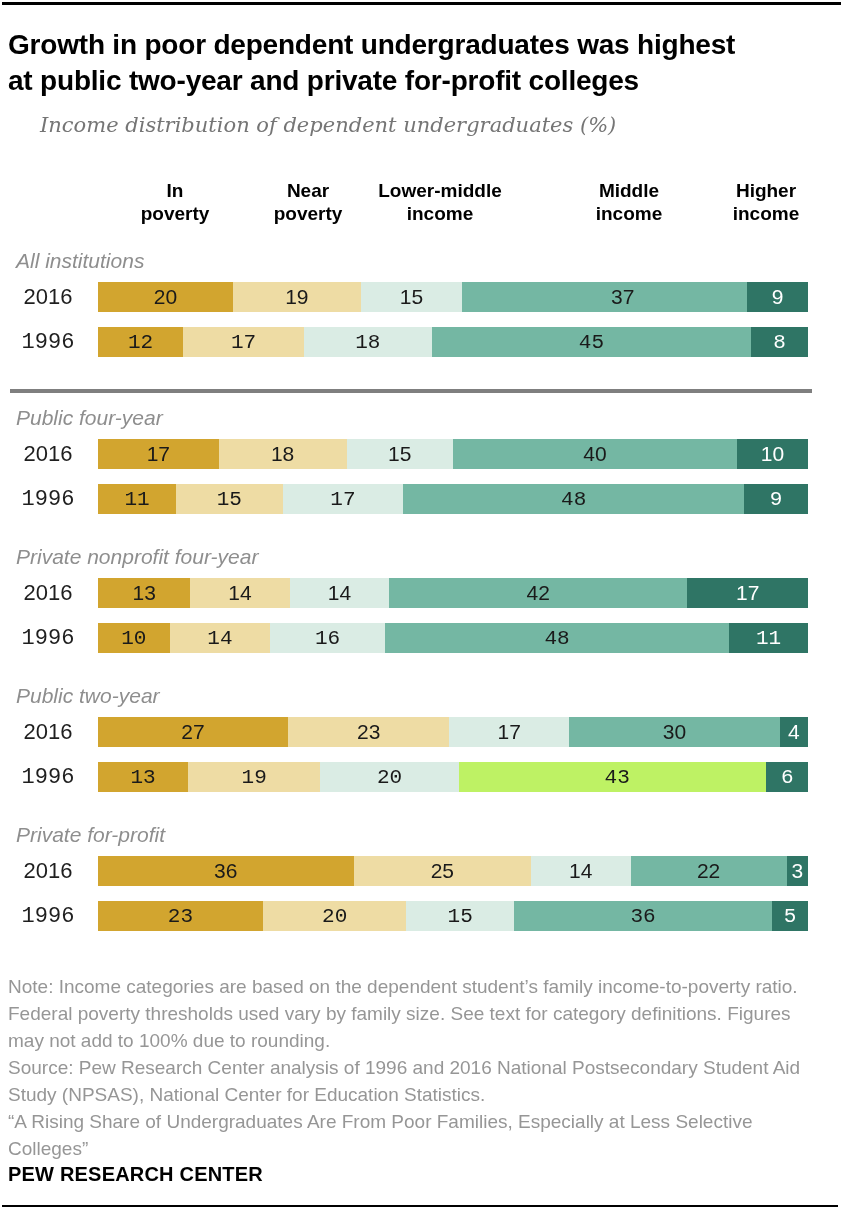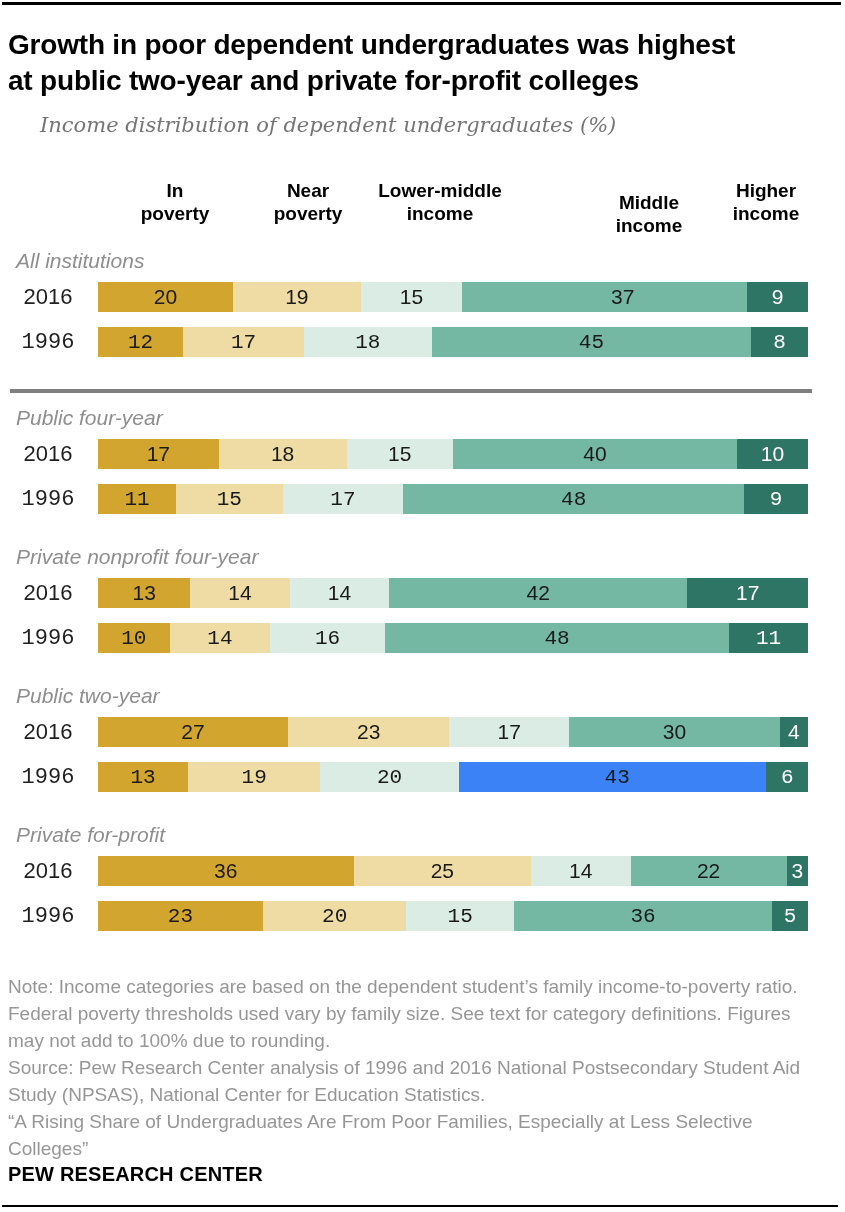--- a/index.html
+++ b/index.html
@@ -68,21 +68,21 @@
       <div>poverty</div>
     </div>
     <div class="col-header" style="left: 223px;">
       <div>Near</div>
       <div>poverty</div>
     </div>
     <div class="col-header" style="left: 355px;">
       <div>Lower-middle</div>
       <div>income</div>
     </div>
-    <div class="col-header" style="left: 564px; margin-top: 12px;">
+    <div class="col-header" style="left: 544px;">
       <div>Middle</div>
       <div>income</div>
     </div>
     <div class="col-header" style="left: 681px;">
       <div>Higher</div>
       <div>income</div>
     </div>
   </div>
 
 <div class="chart">
@@ -167,21 +167,21 @@
           <div class="segment" style="flex-grow: 30; flex-basis: 0px; background: rgb(116, 183, 163); color: rgb(26, 26, 26);">30</div>
           <div class="segment" style="flex-grow: 4; flex-basis: 0px; background: rgb(47, 117, 101); color: rgb(255, 255, 255);">4</div>
         </div>
       </div>
       <div class="bar-row">
         <div class="year-label">1996</div>
         <div class="bar">
           <div class="segment" style="flex-grow: 13; flex-basis: 0px; background: rgb(210, 165, 47); color: rgb(26, 26, 26);">13</div>
           <div class="segment" style="flex-grow: 19; flex-basis: 0px; background: rgb(238, 220, 164); color: rgb(26, 26, 26);">19</div>
           <div class="segment" style="flex-grow: 20; flex-basis: 0px; background: rgb(218, 236, 228); color: rgb(26, 26, 26);">20</div>
-          <div class="segment" style="flex-grow: 43; flex-basis: 0px; background: #3b82f6; color: rgb(26, 26, 26); padding-left: 9px;">43</div>
+          <div class="segment" style="flex-grow: 43; flex-basis: 0px; background: #bef264; color: rgb(26, 26, 26); padding-left: 9px;">43</div>
           <div class="segment" style="flex-grow: 6; flex-basis: 0px; background: rgb(47, 117, 101); color: rgb(255, 255, 255);">6</div>
         </div>
       </div>
     </div>
     <div class="group">
       <div class="group-label">Private for-profit</div>
       <div class="bar-row">
         <div class="year-label">2016</div>
         <div class="bar">
           <div class="segment" style="flex-grow: 36; flex-basis: 0px; background: rgb(210, 165, 47); color: rgb(26, 26, 26);">36</div>

